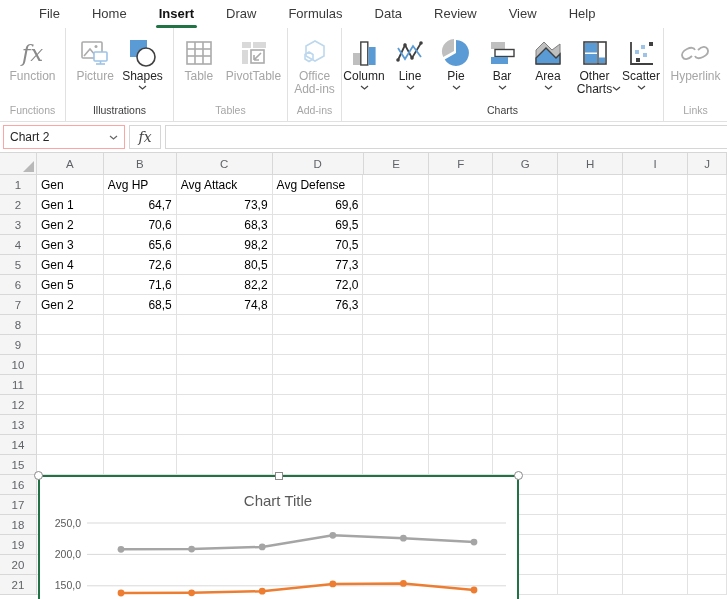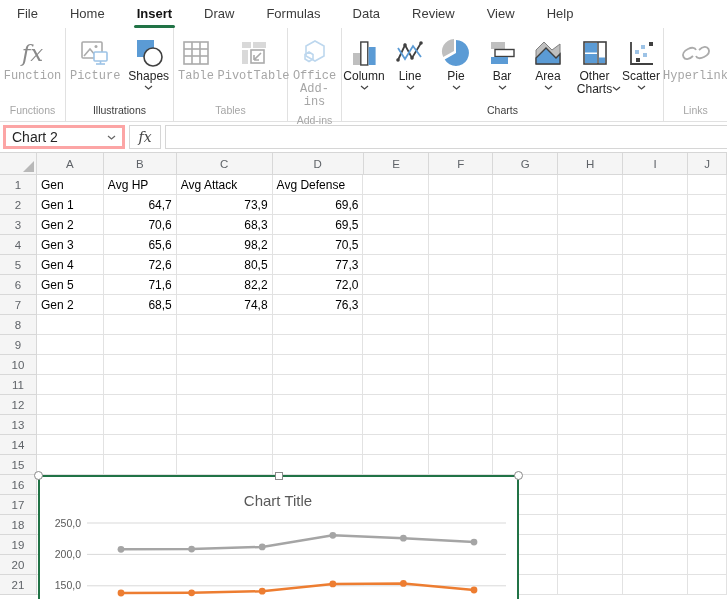--- a/index.html
+++ b/index.html
@@ -1,43 +1,43 @@
 <!DOCTYPE html>
 <html><head>
 <meta charset="utf-8">
 <style>
   * { margin:0; padding:0; box-sizing:border-box; }
   html,body { width:727px; height:599px; overflow:hidden; background:#fff;
     font-family:"Liberation Sans", sans-serif; color:#252525; }
   svg { font-family:"Liberation Sans", sans-serif; }
 
   
-  .tabbar { display:flex; align-items:center; height:28px; padding-left:2px; gap:2px; background:#fff; }
+  .tabbar { display:flex; align-items:center; height:28px; padding-left:24px; gap:2px; background:#fff; }
   .tab { position:relative; padding:5px 15px 7px; font-size:13px; color:#3b3b3b; cursor:pointer; white-space:nowrap; }
   .tab.active { font-weight:bold; color:#111; }
   .tab.active::after { content:""; position:absolute; left:12px; right:12px; bottom:0; height:3px; background:#217346; border-radius:2px; }
 
   
   .ribbon { display:flex; height:94px; border-bottom:1px solid #E1E1E1; background:#fff; }
   .rgroup { display:flex; flex-direction:column; border-right:1px solid #E1E1E1; }
   .rgroup:last-child { border-right:none; }
   .rbuttons { flex:1; display:flex; justify-content:center; align-items:flex-start; gap:2px; padding-top:6px; }
   .rglabel { height:20px; text-align:center; font-size:10.5px; color:#A6A6A6; padding-top:3px; }
   .rglabel.on { color:#3d3d3d; }
   .rbtn { display:flex; flex-direction:column; align-items:center; min-width:44px; padding:2px 3px; border-radius:2px; }
   .rbtn .ric { height:34px; display:flex; align-items:center; justify-content:center; }
   .rbtn .rlabel { font-size:12px; color:#252525; line-height:13px; text-align:center; white-space:nowrap; }
   .rbtn.two .rlabel { white-space:normal; width:50px; }
-  .rbtn.dis .rlabel { color:#A6A6A6;font-family:Liberation Mono, monospace; }
+  .rbtn.dis .rlabel { color:#A6A6A6; }
   .chev { margin-top:2px; }
   .fxtext { font-family:"DejaVu Serif", serif; font-style:italic; font-size:23px; color:#8a8a8a; }
 
   
   .fbar { display:flex; align-items:center; height:31px; border-bottom:1px solid #D6D6D6; padding:3px 0 3px 3px; gap:4px; }
-  .namebox { width:122px; height:24px; border:3px solid #fca5a5; display:flex; align-items:center; padding:7px 6px; font-size:14px; }
+  .namebox { width:122px; height:24px; border:1px solid #fca5a5; display:flex; align-items:center; padding:7px 6px; font-size:12px; }
   .namebox .nbtext { flex:1; }
   .fxbox { width:32px; height:24px; border:1px solid #D6D6D6; display:flex; align-items:center; justify-content:center;
     font-family:"DejaVu Serif", serif; font-style:italic; font-size:14px; color:#444; }
   .finput { flex:1; height:24px; border:1px solid #D6D6D6; border-right:none; font-size:12px; padding:0 6px; outline:none; }
 
   
   .sheet { position:relative; width:727px; }
   .shead { display:flex; height:22px; }
   .corner { width:37px; background:#F5F5F5; border-right:1px solid #D8D8D8; border-bottom:1px solid #D8D8D8; position:relative; }
   .corner::after { content:""; position:absolute; right:2px; bottom:2px; border-style:solid; border-width:0 0 11px 11px; border-color:transparent transparent #B8B8B8 transparent; }

